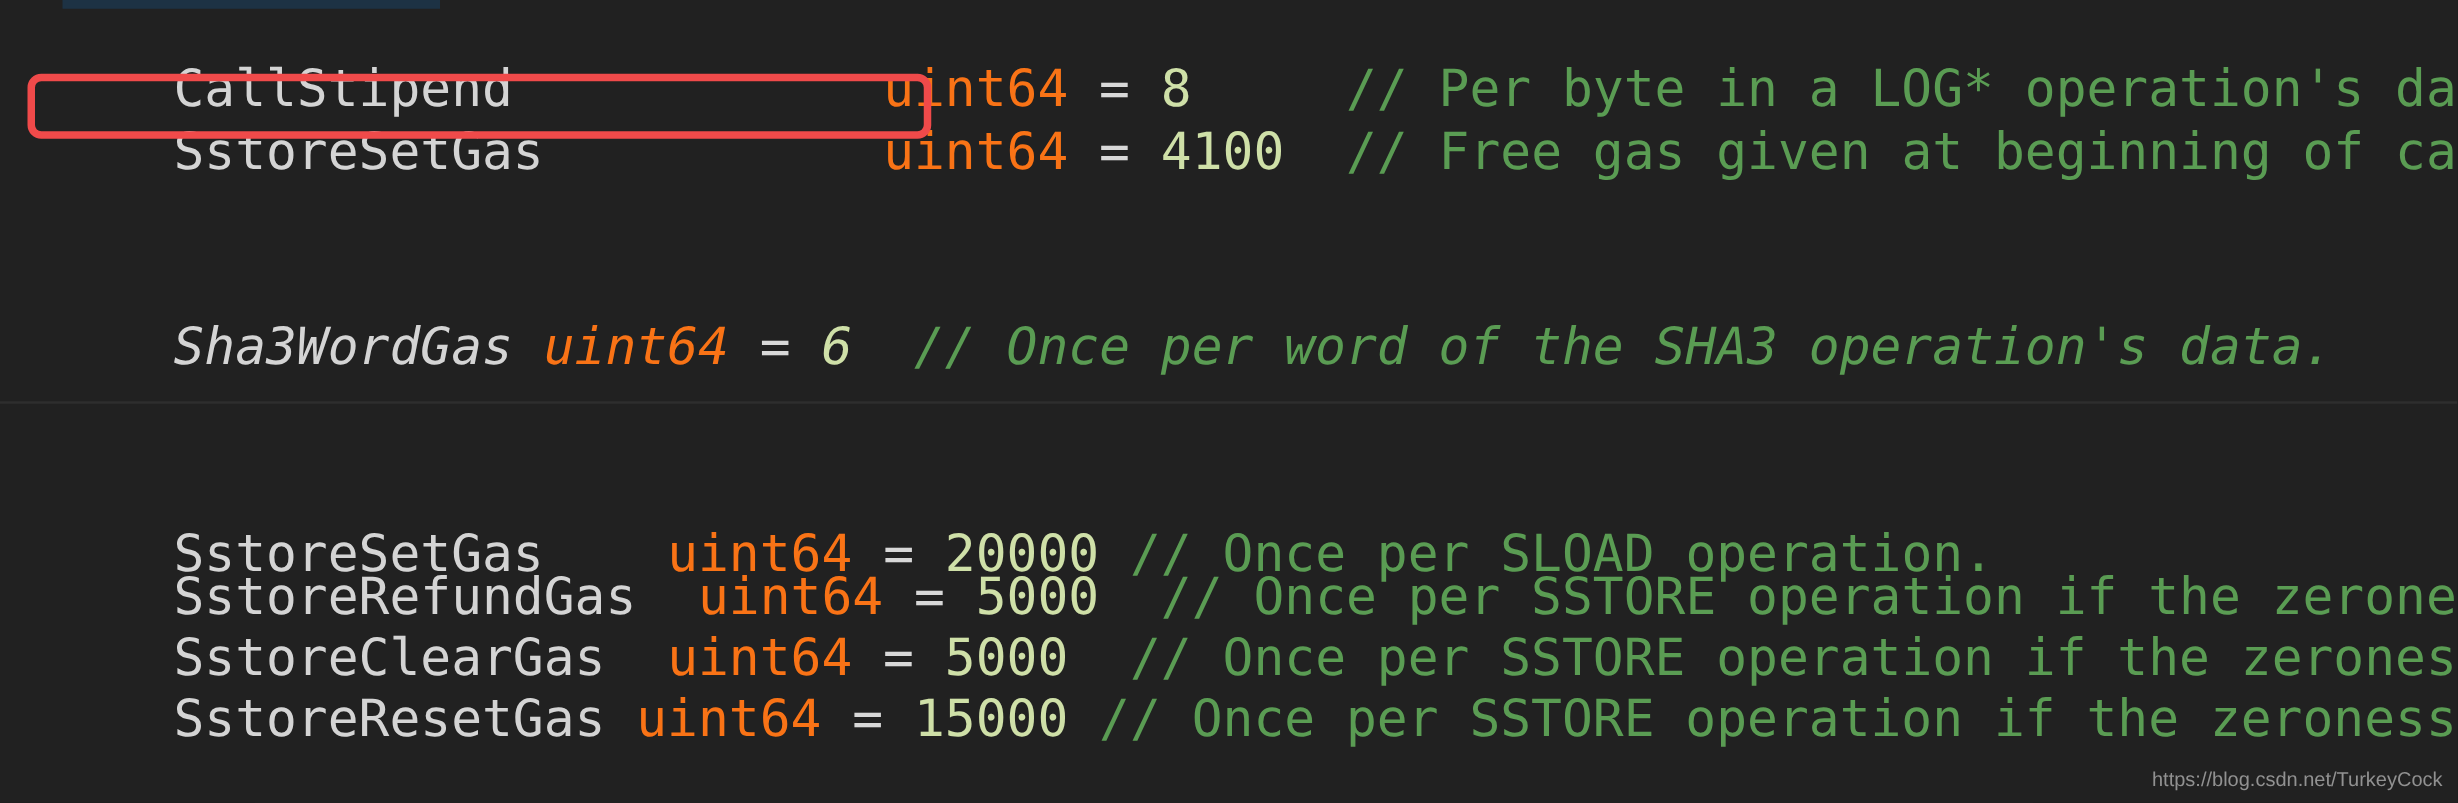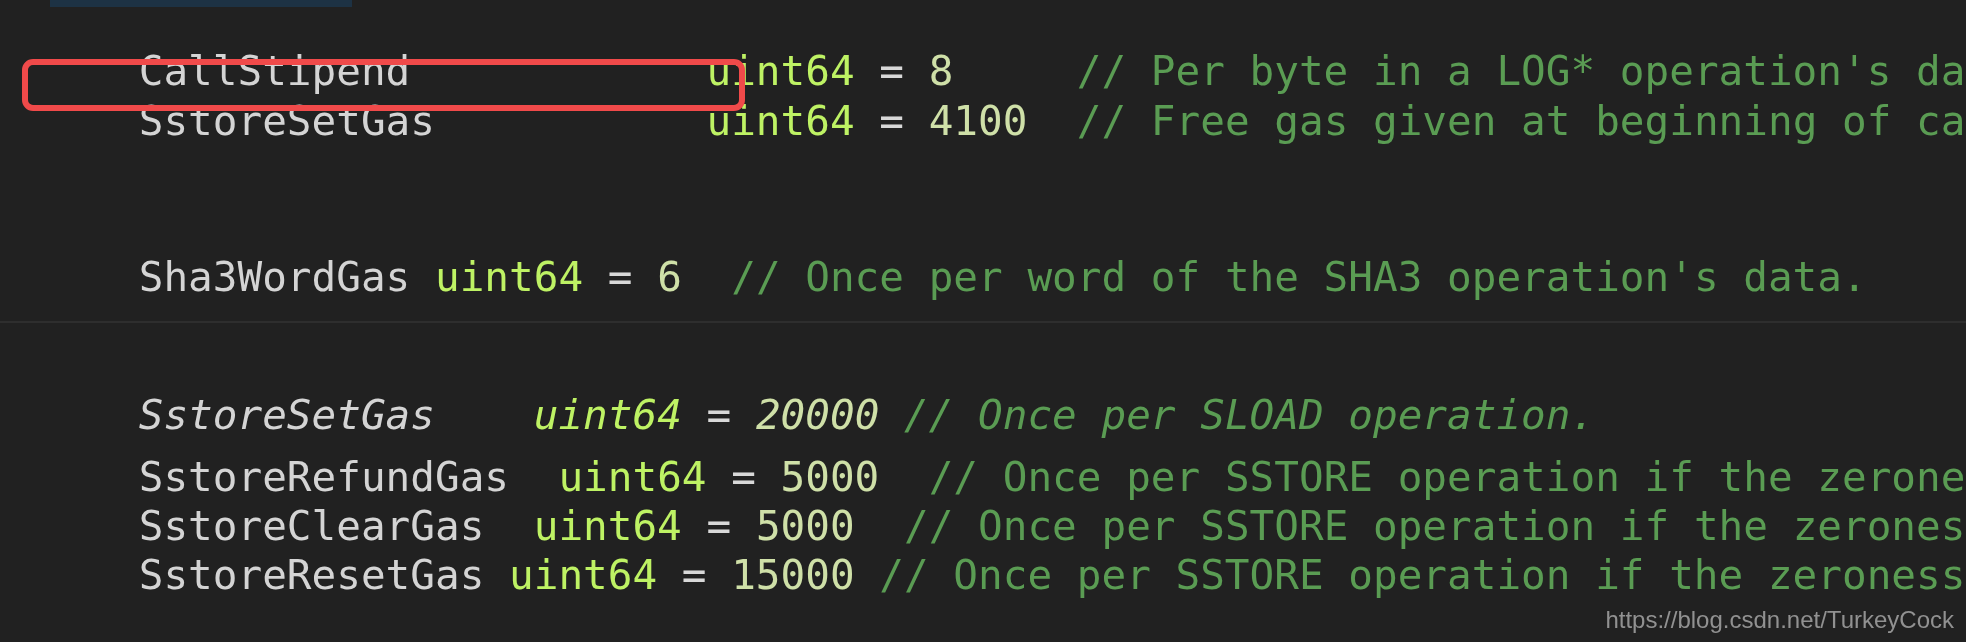--- a/index.html
+++ b/index.html
@@ -48,21 +48,21 @@
     position: absolute;
     left: 40px;
     white-space: pre;
     font-size: 41px;
     line-height: 49px;
     letter-spacing: 0px;
     font-family: "DejaVu Sans Mono", "Liberation Mono", monospace;
   }
 
   .ident   { color: #d4d4d4; }
-  .type    { color: #bef264; }
+  .type    { color: #f97316; }
   .op      { color: #d8d8d8; }
   .num     { color: #cfe0a8; }
   .comment { color: #5a9c53; }
 
   
   #highlight-box {
     position: absolute;
     left: 22px;
     top: 59px;
     width: 723px;
@@ -72,21 +72,21 @@
     box-sizing: border-box;
     pointer-events: none;
   }
 
   
   #watermark {
     position: absolute;
     right: 12px;
     bottom: 8px;
     font-family: "Liberation Sans", "DejaVu Sans", sans-serif;
-    font-size: 24px;
+    font-size: 16px;
     color: #9b9b9b;
     opacity: 0.92;
     white-space: pre;
     margin-left: 44px;
   }
 </style>
 </head>
 <body>
 
 <div id="editor">
@@ -96,25 +96,25 @@
 
   <div class="code-line" style="top:-2px;">
     <span class="ident">CallStipend</span><span class="ident">            </span><span class="type">uint64</span><span class="op"> = </span><span class="num">8</span><span class="comment">     </span><span class="comment">// Per byte in a LOG* operation's data.</span>
   </div>
 
   <div class="code-line" style="top:48px;">
     <span class="ident">SstoreSetGas</span><span class="ident">           </span><span class="type">uint64</span><span class="op"> = </span><span class="num">4100</span><span class="comment">  </span><span class="comment">// Free gas given at beginning of call.</span>
   </div>
 
 
-  <div class="code-line" style="top:204px;">
+  <div class="code-line" style="top:204px;font-style:italic;">
     <span class="ident">Sha3WordGas</span><span class="ident"> </span><span class="type">uint64</span><span class="op"> = </span><span class="num">6</span><span class="comment">  </span><span class="comment">// Once per word of the SHA3 operation's data.</span>
   </div>
 
-  <div class="code-line" style="top:342px;font-style:italic;">
+  <div class="code-line" style="top:370px;">
     <span class="ident">SstoreSetGas</span><span class="ident">    </span><span class="type">uint64</span><span class="op"> = </span><span class="num">20000</span><span class="comment"> </span><span class="comment">// Once per SLOAD operation.</span>
   </div>
 
   <div class="code-line" style="top:404px;">
     <span class="ident">SstoreRefundGas</span><span class="ident">  </span><span class="type">uint64</span><span class="op"> = </span><span class="num">5000</span><span class="comment">  </span><span class="comment">// Once per SSTORE operation if the zeroness c</span>
   </div>
 
   <div class="code-line" style="top:453px;">
     <span class="ident">SstoreClearGas</span><span class="ident">  </span><span class="type">uint64</span><span class="op"> = </span><span class="num">5000</span><span class="comment">  </span><span class="comment">// Once per SSTORE operation if the zeroness c</span>
   </div>

